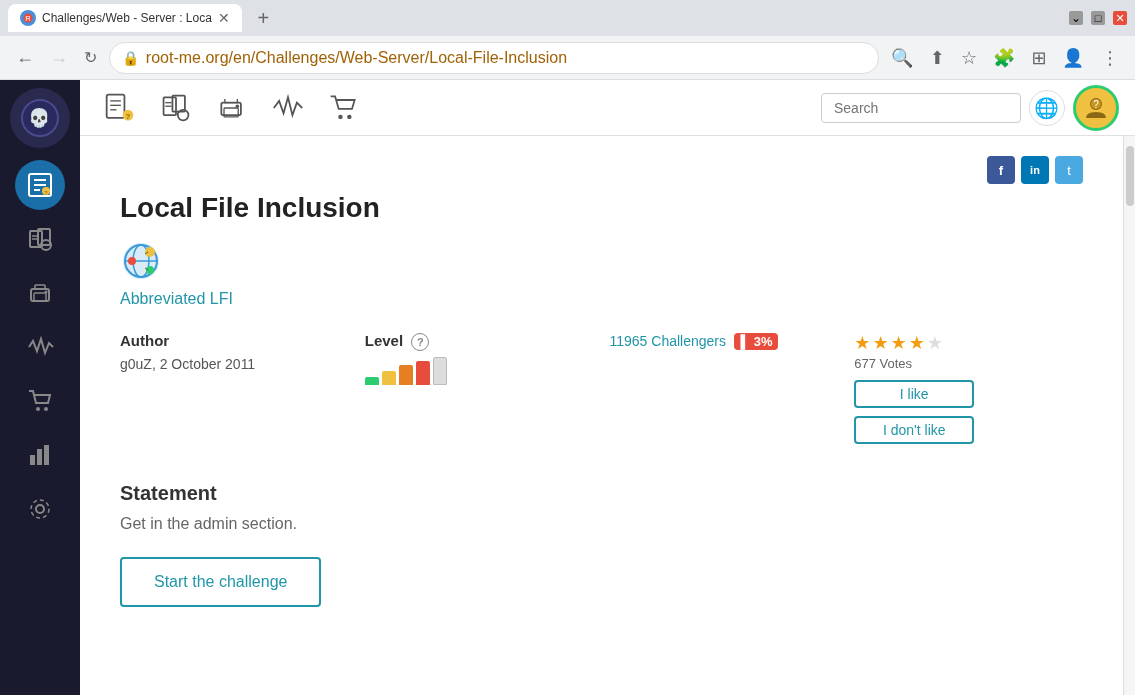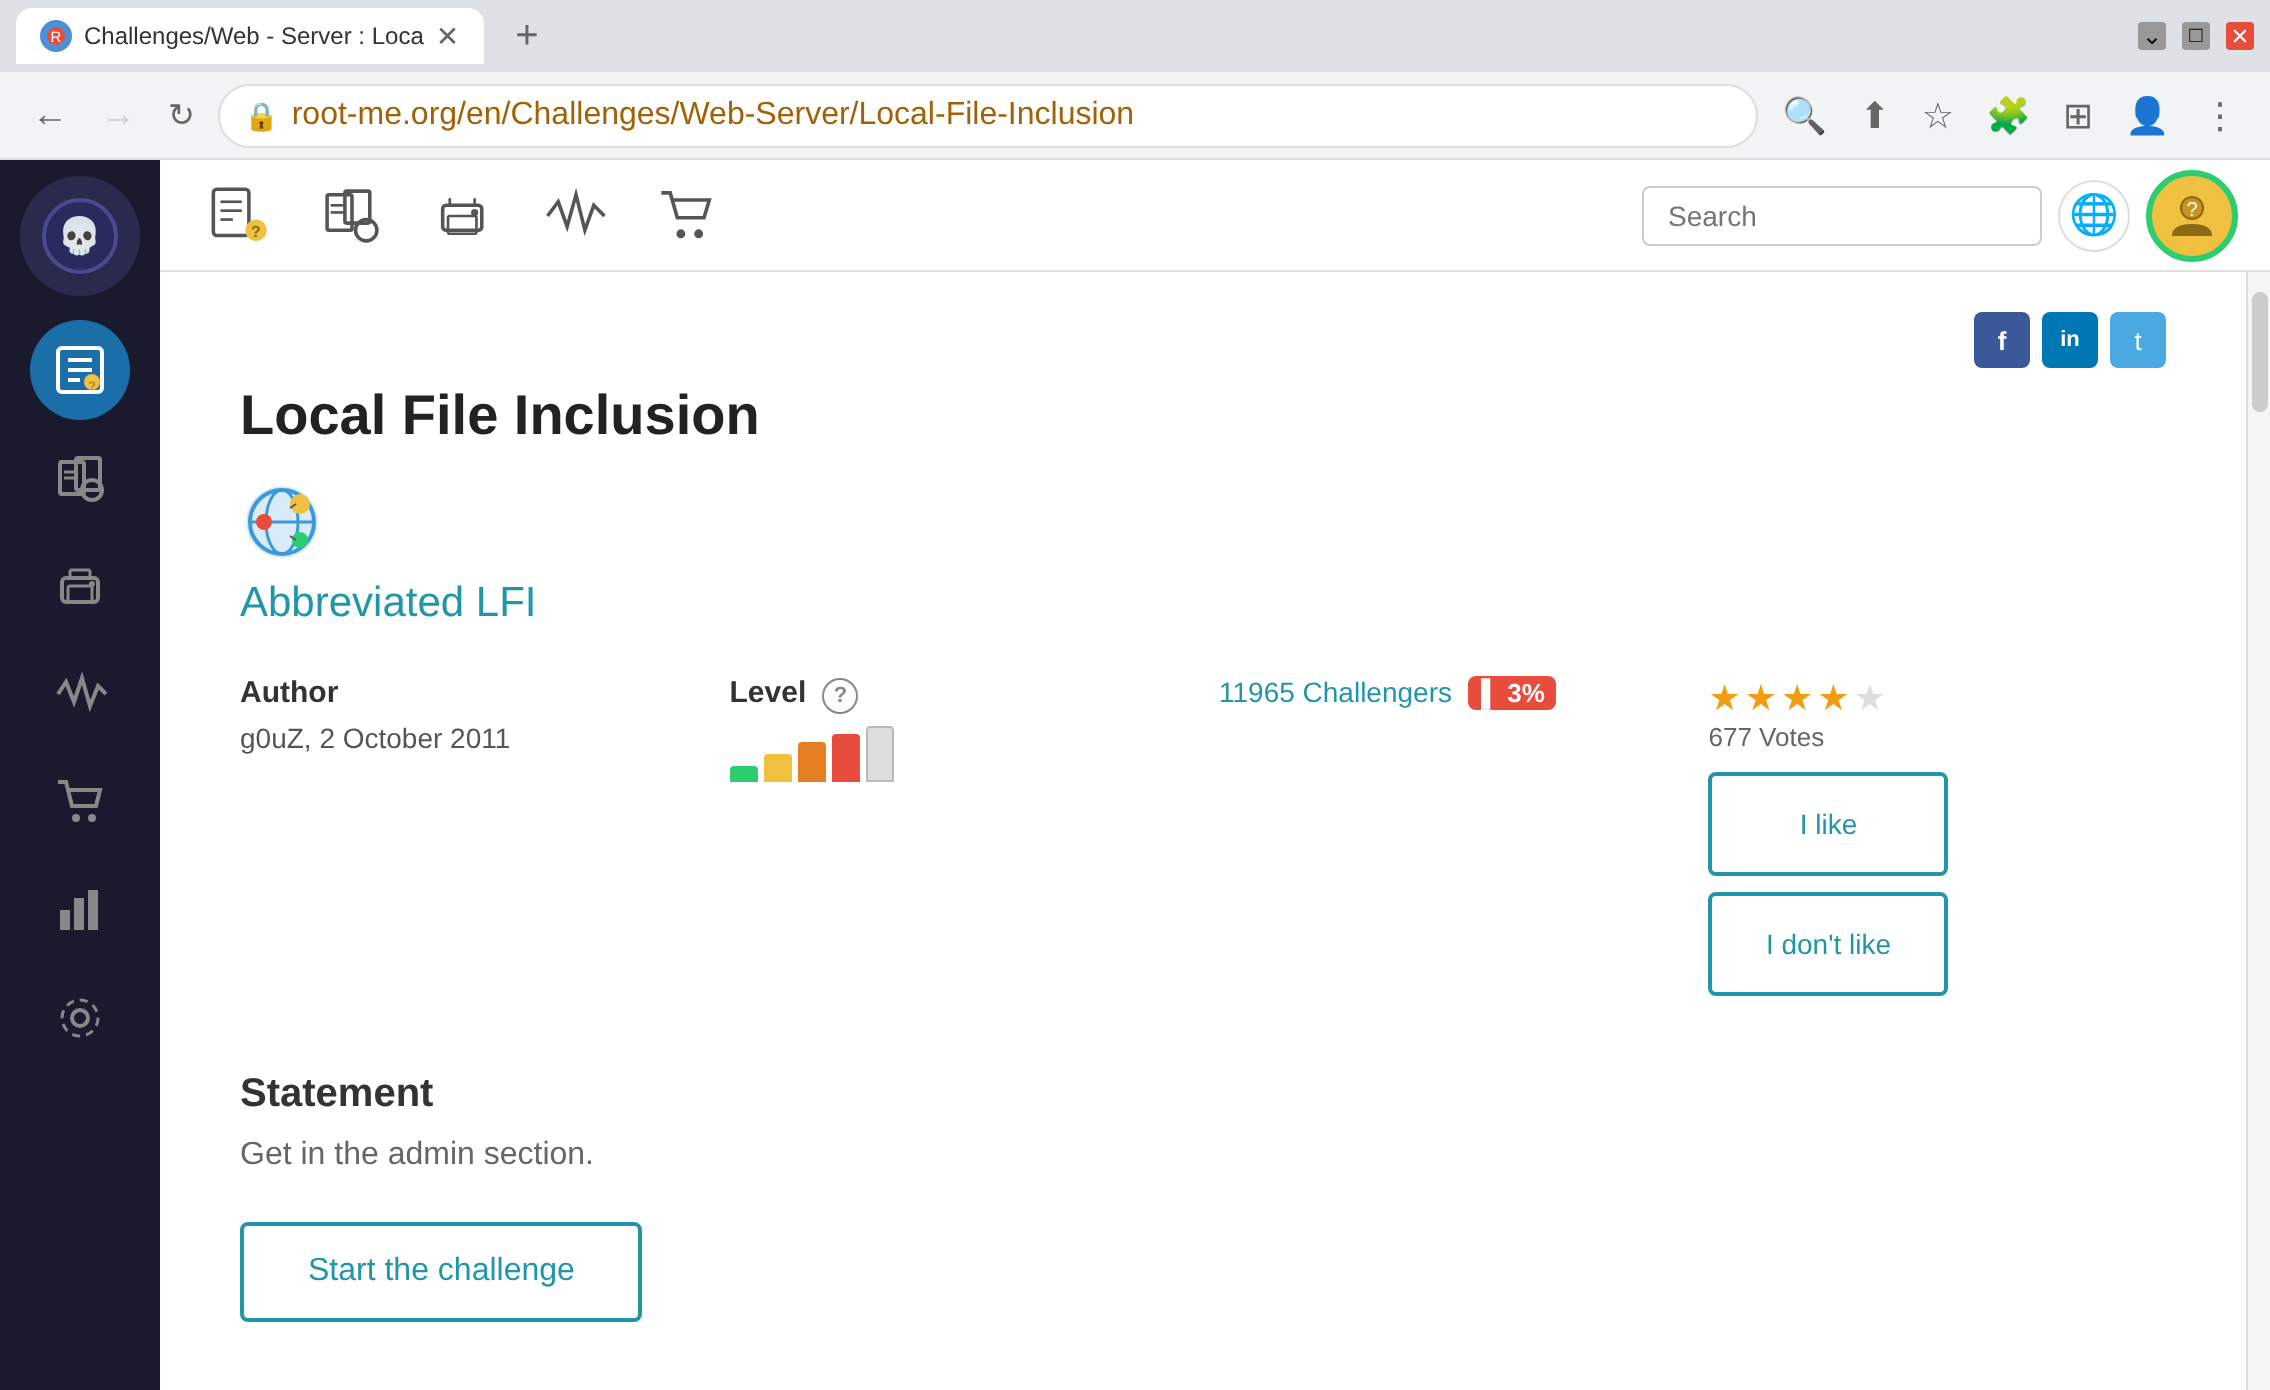--- a/index.html
+++ b/index.html
@@ -104,21 +104,21 @@
     }
     .social-icon.fb { background: #3b5998; color: #fff; font-size: 13px; font-weight: bold; }
     .social-icon.li { background: #0077b5; color: #fff; font-size: 11px; font-weight: bold; }
     .social-icon.tw { background: #4aa9e0; color: #fff; font-size: 13px; }
 
     .challenge-title {
       font-size: 28px; font-weight: bold; color: #222; margin-bottom: 16px;
     }
     .points-row { display: flex; align-items: center; gap: 10px; margin-bottom: 8px; }
     .points-text { font-size: 26px; font-weight: bold; color: #2196a8; }
-    .challenge-subtitle { font-size: 21px; color: #2196a8; margin-bottom: 24px; }
+    .challenge-subtitle { font-size: 16px; color: #2196a8; margin-bottom: 24px; }
 
     .meta-grid { display: grid; grid-template-columns: 1fr 1fr 1fr 1fr; gap: 16px; margin-bottom: 30px; }
     .meta-col label { font-size: 15px; font-weight: bold; color: #333; display: block; margin-bottom: 6px; }
     .meta-col .value { font-size: 14px; color: #555; }
 
     .level-bars { display: flex; gap: 3px; align-items: flex-end; height: 28px; }
     .bar { width: 14px; border-radius: 2px 2px 0 0; }
 
     .challengers-link { color: #2196a8; font-size: 14px; }
     .percent-badge {
@@ -128,21 +128,21 @@
     }
     .percent-badge::before { content: '▌'; }
 
     .stars { display: flex; gap: 2px; }
     .star { color: #f39c12; font-size: 18px; }
     .star.empty { color: #ddd; }
     .votes-text { font-size: 13px; color: #666; }
 
     .like-btn, .dislike-btn {
       border: 2px solid #2196a8; background: #fff; color: #2196a8;
-      padding: 16px 20px; border-radius: 4px; font-size: 14px;
+      padding: 4px 20px; border-radius: 4px; font-size: 14px;
       cursor: pointer; display: block; margin-bottom: 8px; min-width: 120px;
     }
 
     .section-title { font-size: 20px; font-weight: bold; color: #333; margin-bottom: 10px; }
     .statement-text { font-size: 16px; color: #666; margin-bottom: 24px; }
 
     .start-btn {
       border: 2px solid #2196a8; background: #fff; color: #2196a8;
       padding: 14px 32px; border-radius: 4px; font-size: 16px;
       cursor: pointer; font-weight: 500;

